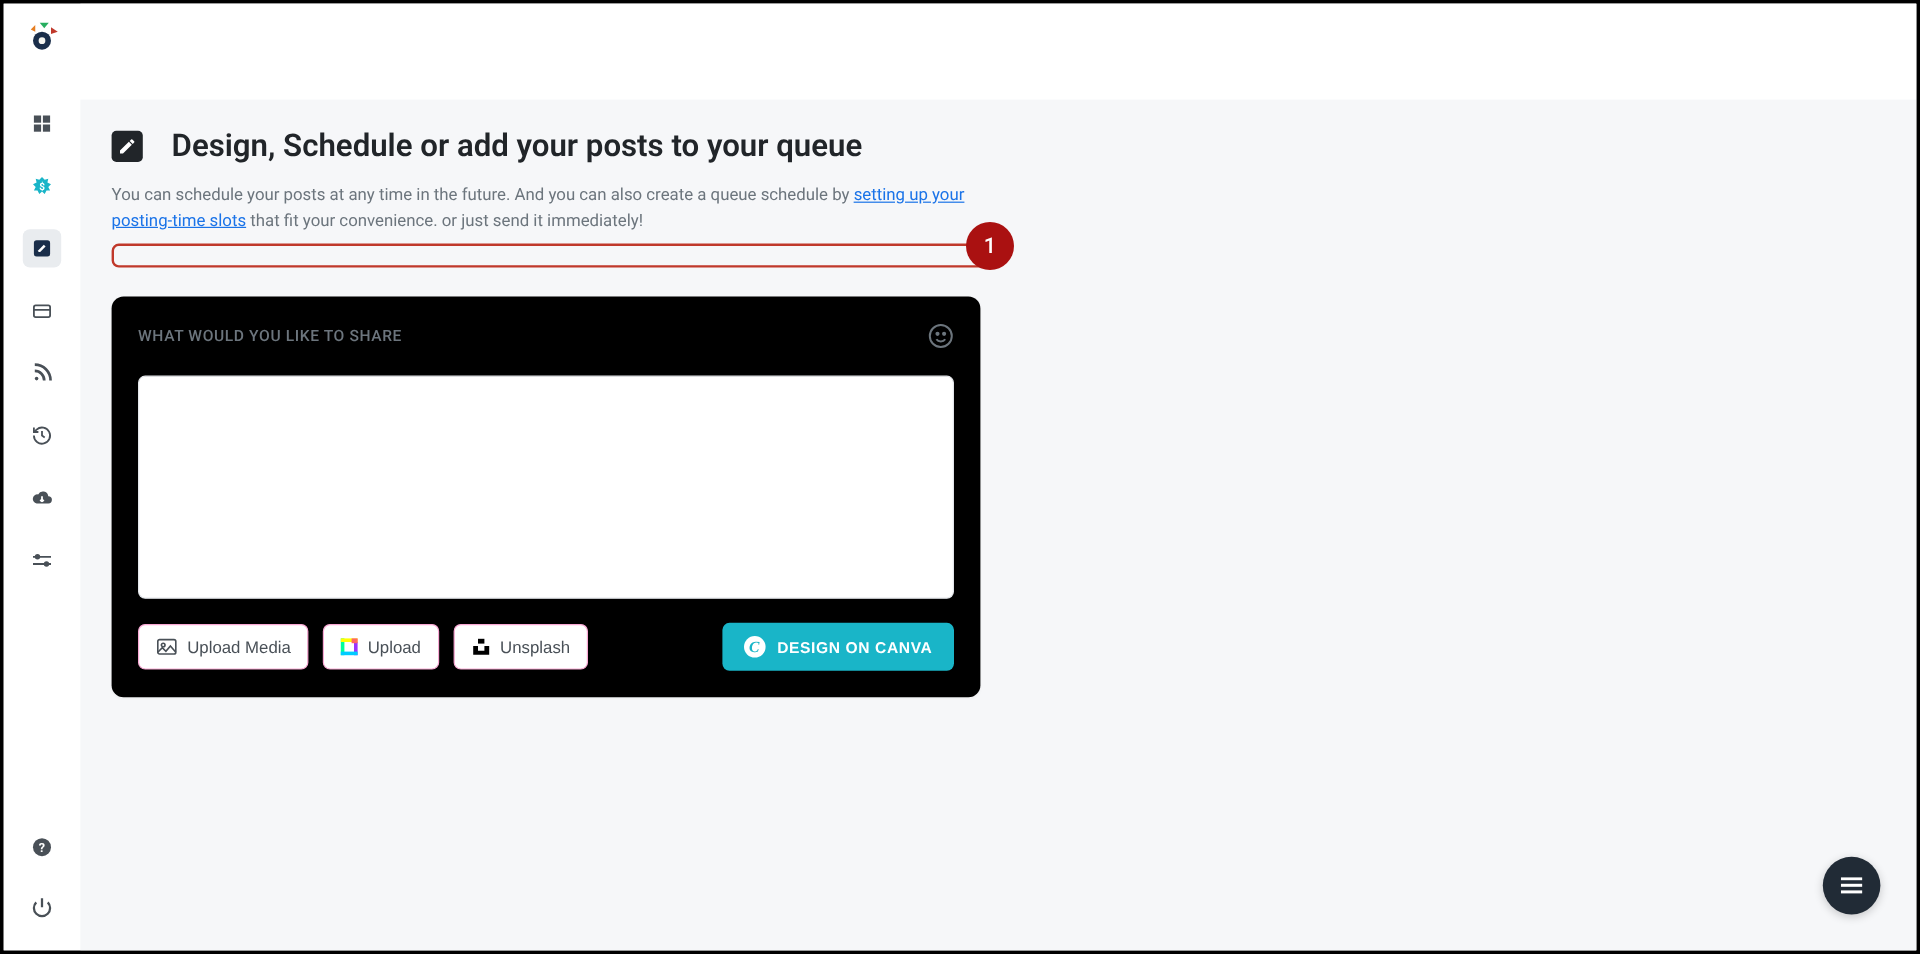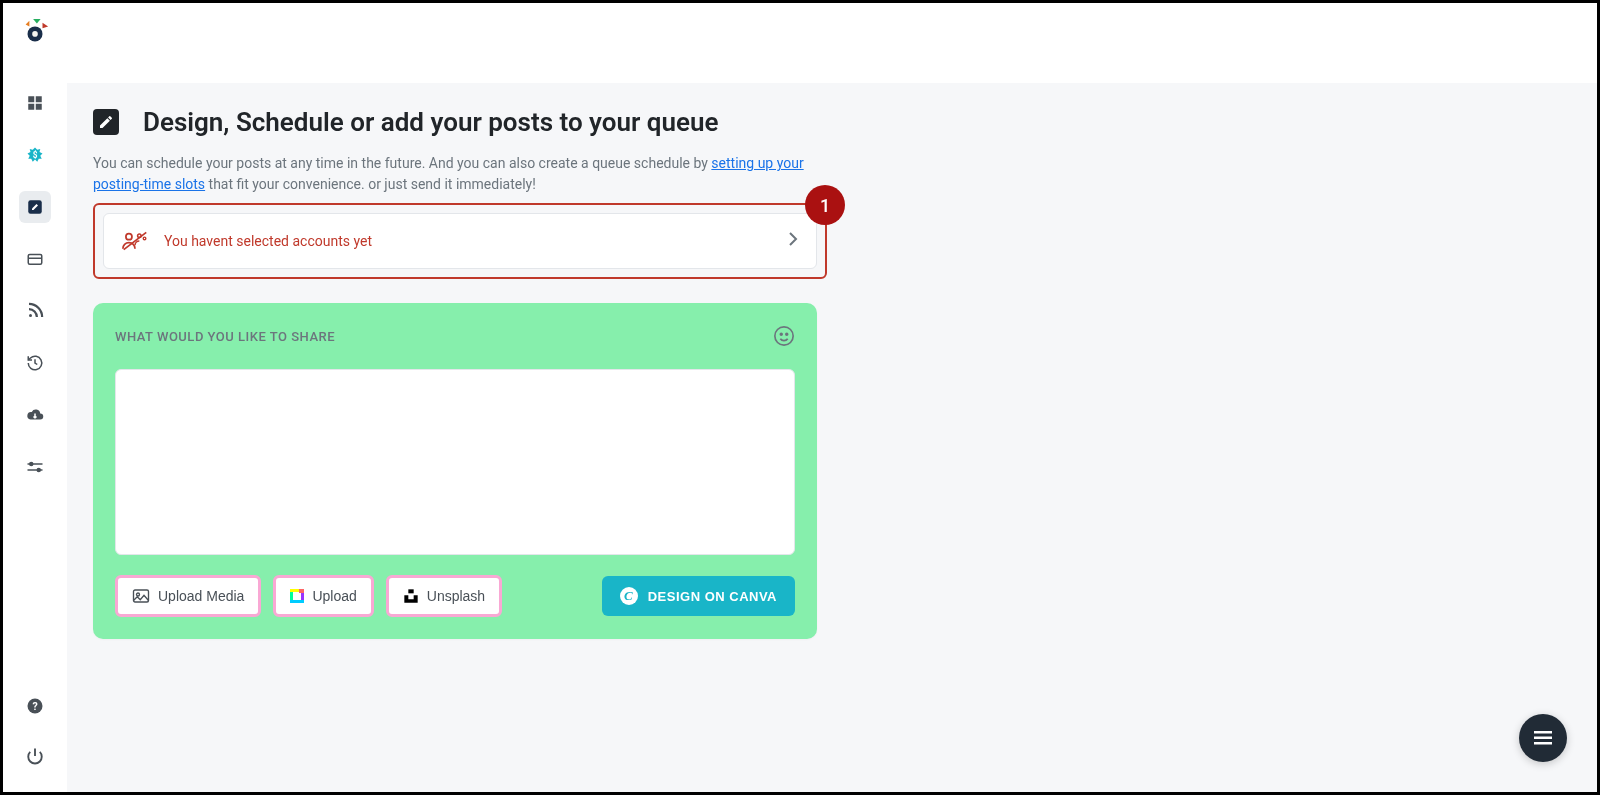--- a/index.html
+++ b/index.html
@@ -35,29 +35,29 @@
 
   .section-label { color:#6c757d; font-size:13px; letter-spacing:.5px; margin-top:28px; margin-left:22px; font-weight:500; }
 
   .account-highlight { position:relative; margin-top:8px; border:2px solid #c0392b; border-radius:6px; padding:8px; width:734px; }
   .account-row { background:#fff; border:1px solid #e3e6ea; border-radius:6px; padding:16px 18px; display:flex; align-items:center; justify-content:space-between; cursor:pointer; }
   .account-left { display:flex; align-items:center; gap:16px; }
   .account-text { color:#c0392b; font-size:14px; }
   .badge-num { position:absolute; top:-20px; right:-20px; width:40px; height:40px; background:#a11; color:#fff; border-radius:50%; display:flex; align-items:center; justify-content:center; font-size:18px; font-weight:500; }
   .chevron { color:#6c757d; }
 
-  .share-card { margin-top:24px; width:724px; background:#86efac; border-radius:10px; padding:22px; box-shadow:0 1px 2px rgba(0,0,0,.03); }
+  .share-card { margin-top:24px; width:724px; background:#000000; border-radius:10px; padding:22px; box-shadow:0 1px 2px rgba(0,0,0,.03); }
   .share-header { display:flex; justify-content:space-between; align-items:center; }
   .share-label { color:#6c757d; font-size:13px; letter-spacing:.5px; font-weight:500; }
   .emoji-btn { width:22px; height:22px; color:#6c757d; cursor:pointer; }
 
   .textarea { margin-top:22px; width:100%; height:186px; border:1px solid #e3e6ea; border-radius:6px; resize:none; padding:10px; font-family:inherit; font-size:14px; }
 
   .media-row { margin-top:16px; display:flex; align-items:center; gap:12px; }
-  .media-btn { background:#fff; border:3px solid #f9a8d4; border-radius:6px; padding:10px 14px; font-size:14px; color:#495057; display:flex; align-items:center; gap:8px; cursor:pointer; }
+  .media-btn { background:#fff; border:1px solid #f9a8d4; border-radius:6px; padding:10px 14px; font-size:14px; color:#495057; display:flex; align-items:center; gap:8px; cursor:pointer; }
   .spacer { flex:1; }
   .canva-btn { background:#19b5c8; color:#fff; border:none; border-radius:6px; padding:11px 18px; font-size:13px; font-weight:600; letter-spacing:.5px; display:flex; align-items:center; gap:10px; cursor:pointer; }
   .canva-icon { width:18px; height:18px; background:#fff; border-radius:50%; color:#19b5c8; display:inline-flex; align-items:center; justify-content:center; font-style:italic; font-family:Georgia,serif; font-weight:bold; font-size:13px; }
 
   
   .fab { position:absolute; right:30px; bottom:30px; width:48px; height:48px; background:#212b36; border-radius:50%; color:#fff; display:flex; align-items:center; justify-content:center; font-size:18px; cursor:pointer; box-shadow:0 2px 8px rgba(0,0,0,.2); }
 
   .giphy-icon { width:14px; height:14px; display:inline-block; position:relative; }
   .giphy-icon span { position:absolute; }
 </style>
@@ -158,38 +158,20 @@
       </span>
       <span>Design, Schedule or add your posts to your queue</span>
     </h1>
 
     <p class="page-desc">
       <span>You can schedule your posts at any time in the future. And you can also create a queue schedule by </span><a href="#">setting up your posting-time slots</a><span> that fit your convenience. or just send it immediately!</span>
     </p>
 
 
     <div class="account-highlight">
-      <div class="account-row">
-        <div class="account-left">
-          <svg width="26" height="22" viewBox="0 0 30 24">
-            <circle cx="8" cy="7" r="3.5" fill="none" stroke="#c0392b" stroke-width="2"></circle>
-            <path d="M1 21c0-4 3-7 7-7s7 3 7 7" fill="none" stroke="#c0392b" stroke-width="2"></path>
-            <circle cx="20" cy="6" r="2" fill="none" stroke="#c0392b" stroke-width="1.8"></circle>
-            <path d="M15 17c0-3 2.2-5 5-5" fill="none" stroke="#c0392b" stroke-width="1.8"></path>
-            <circle cx="26" cy="9" r="1.5" fill="none" stroke="#c0392b" stroke-width="1.6"></circle>
-            <line x1="2" y1="22" x2="28" y2="2" stroke="#c0392b" stroke-width="2"></line>
-          </svg>
-          <span class="account-text">You havent selected accounts yet</span>
-        </div>
-        <span class="chevron">
-          <svg width="10" height="16" viewBox="0 0 10 16" fill="none" stroke="#6c757d" stroke-width="2">
-              <polyline points="2,2 8,8 2,14"></polyline>
-            </svg>
-        </span>
-      </div>
       <div class="badge-num">1</div>
     </div>
 
     <div class="share-card">
       <div class="share-header">
         <div class="share-label">WHAT WOULD YOU LIKE TO SHARE</div>
         <div class="emoji-btn">
           <svg viewBox="0 0 24 24" fill="none" stroke="#6c757d" stroke-width="1.8">
               <circle cx="12" cy="12" r="10"></circle>
               <circle cx="9" cy="10" r="1" fill="#6c757d"></circle>

